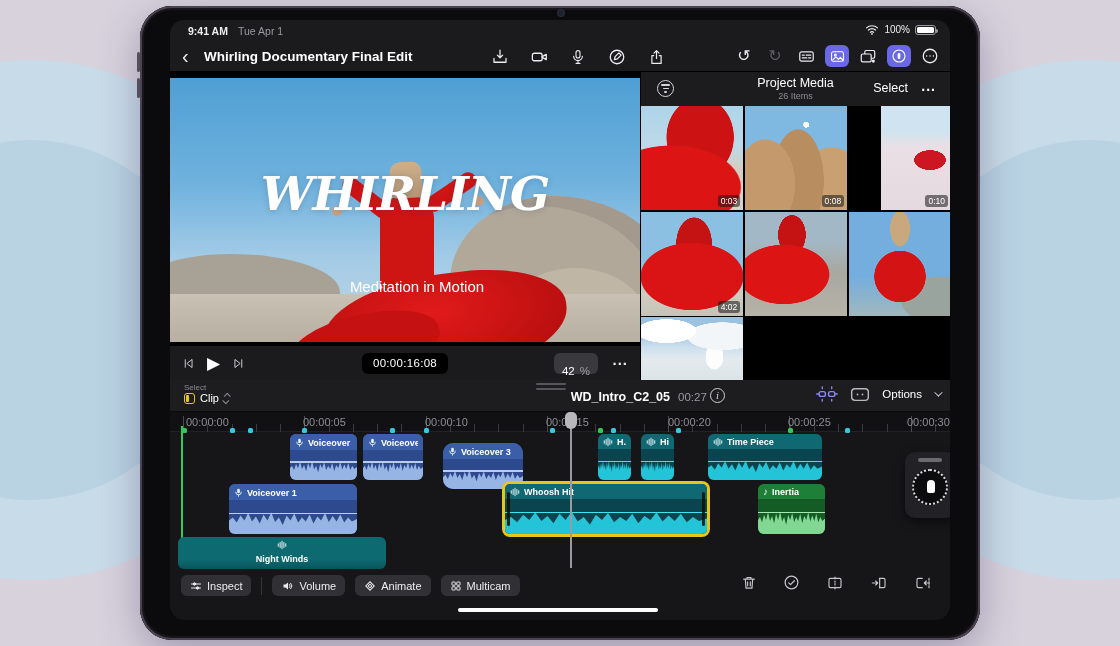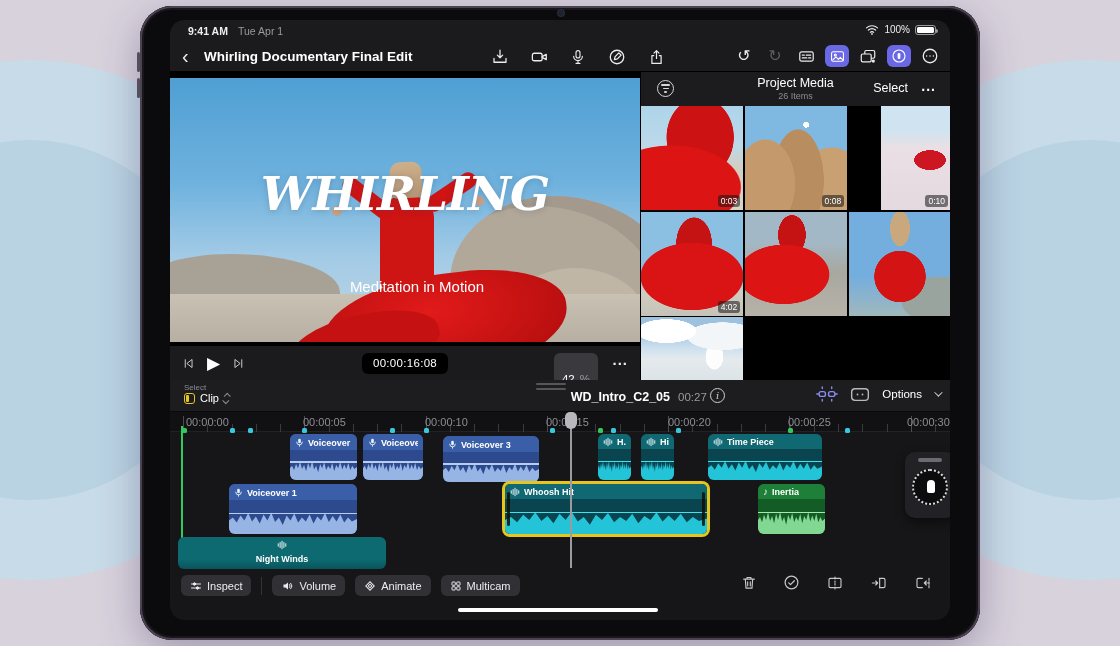--- a/index.html
+++ b/index.html
@@ -68,21 +68,21 @@
                  font-family:"DejaVu Serif",serif; font-style:italic; font-weight:bold; font-size:47px; letter-spacing:-1px;
                  text-shadow:0 1px 6px rgba(40,60,90,.25); }
   .video-sub { position:absolute; left:12px; top:200px; width:100%; text-align:center; color:#fff; font-size:15px; }
 
   
   .transport { position:absolute; left:0; top:325px; width:470px; height:35px; background:#1b1b1e; border-top:1px solid #000; }
   .tr-left { position:absolute; left:12px; top:7px; display:flex; gap:12px; align-items:center; color:#d9d9dd; }
   .play-gl { font-size:17px; color:#fff; }
   .tc-pill { position:absolute; left:192px; top:7px; width:86px; height:21px; background:#000; border-radius:6px;
              color:#fff; font-size:11.5px; text-align:center; line-height:21px; letter-spacing:.3px; }
-  .zoom-pill { position:absolute; right:42px; top:7px; height:21px; padding:16px 8px; background:#3a3a3e; border-radius:6px;
+  .zoom-pill { position:absolute; right:42px; top:7px; height:21px; padding:8px 8px; background:#3a3a3e; border-radius:6px;
                color:#fff; font-size:11.5px; line-height:21px; display:flex; gap:5px; }
   .zoom-pill .u { color:#9a9aa0; }
   .more-dots { position:absolute; right:12px; top:5px; color:#ececf0; font-size:15px; letter-spacing:1px; font-weight:bold; }
 
   
   .media { position:absolute; left:470px; top:52px; width:310px; height:308px; background:#121214; border-left:1px solid #000; }
   .media-hdr { position:absolute; left:0; top:0; width:100%; height:34px; background:#1c1c1f; }
   .filter-ic { position:absolute; left:16px; top:8px; width:17px; height:17px; border:1.4px solid #d5d5da; border-radius:50%;
                display:flex; flex-direction:column; justify-content:center; align-items:center; gap:2px; }
   .filter-ic i { display:block; height:1.4px; background:#d5d5da; border-radius:1px; }
@@ -467,21 +467,21 @@
                   <path d="M4.5 11a7.5 7.5 0 0015 0M12 18.5v3.5"></path>
                 </svg>
               </span>
       <span class="cname">Voiceover 2</span>
             </div>
             <div class="clip-wave">
       <div class="wave-fill" style="clip-path:polygon(0% 100%,0% 55%,3% 45%,6% 62%,9% 38%,12% 55%,15% 30%,18% 58%,21% 42%,24% 65%,27% 35%,30% 55%,33% 28%,36% 60%,39% 45%,42% 70%,45% 38%,48% 55%,51% 32%,54% 62%,57% 45%,60% 58%,63% 35%,66% 65%,69% 42%,72% 55%,75% 30%,78% 60%,81% 40%,84% 58%,87% 35%,90% 62%,93% 45%,96% 58%,100% 50%,100% 100%)"></div>
               <div class="vol-line"></div>
             </div>
           </div>
-          <div class="clip blue" style="left: 273px; top: 4px; width: 96px; height: 46px;">
+          <div class="clip blue" style="left: 273px; top: 11px; width: 80px; height: 46px; border-radius: 10px;">
             <div class="clip-head">
       <span class="cic">
                 <svg viewBox="0 0 24 24" width="9" height="11" style="stroke:currentColor;fill:none;stroke-width:2.4;stroke-linecap:round">
                   <rect x="8.5" y="2" width="7" height="12" rx="3.5" fill="currentColor" stroke="none"></rect>
                   <path d="M4.5 11a7.5 7.5 0 0015 0M12 18.5v3.5"></path>
                 </svg>
               </span>
       <span class="cname">Voiceover 3</span>
             </div>
             <div class="clip-wave">

